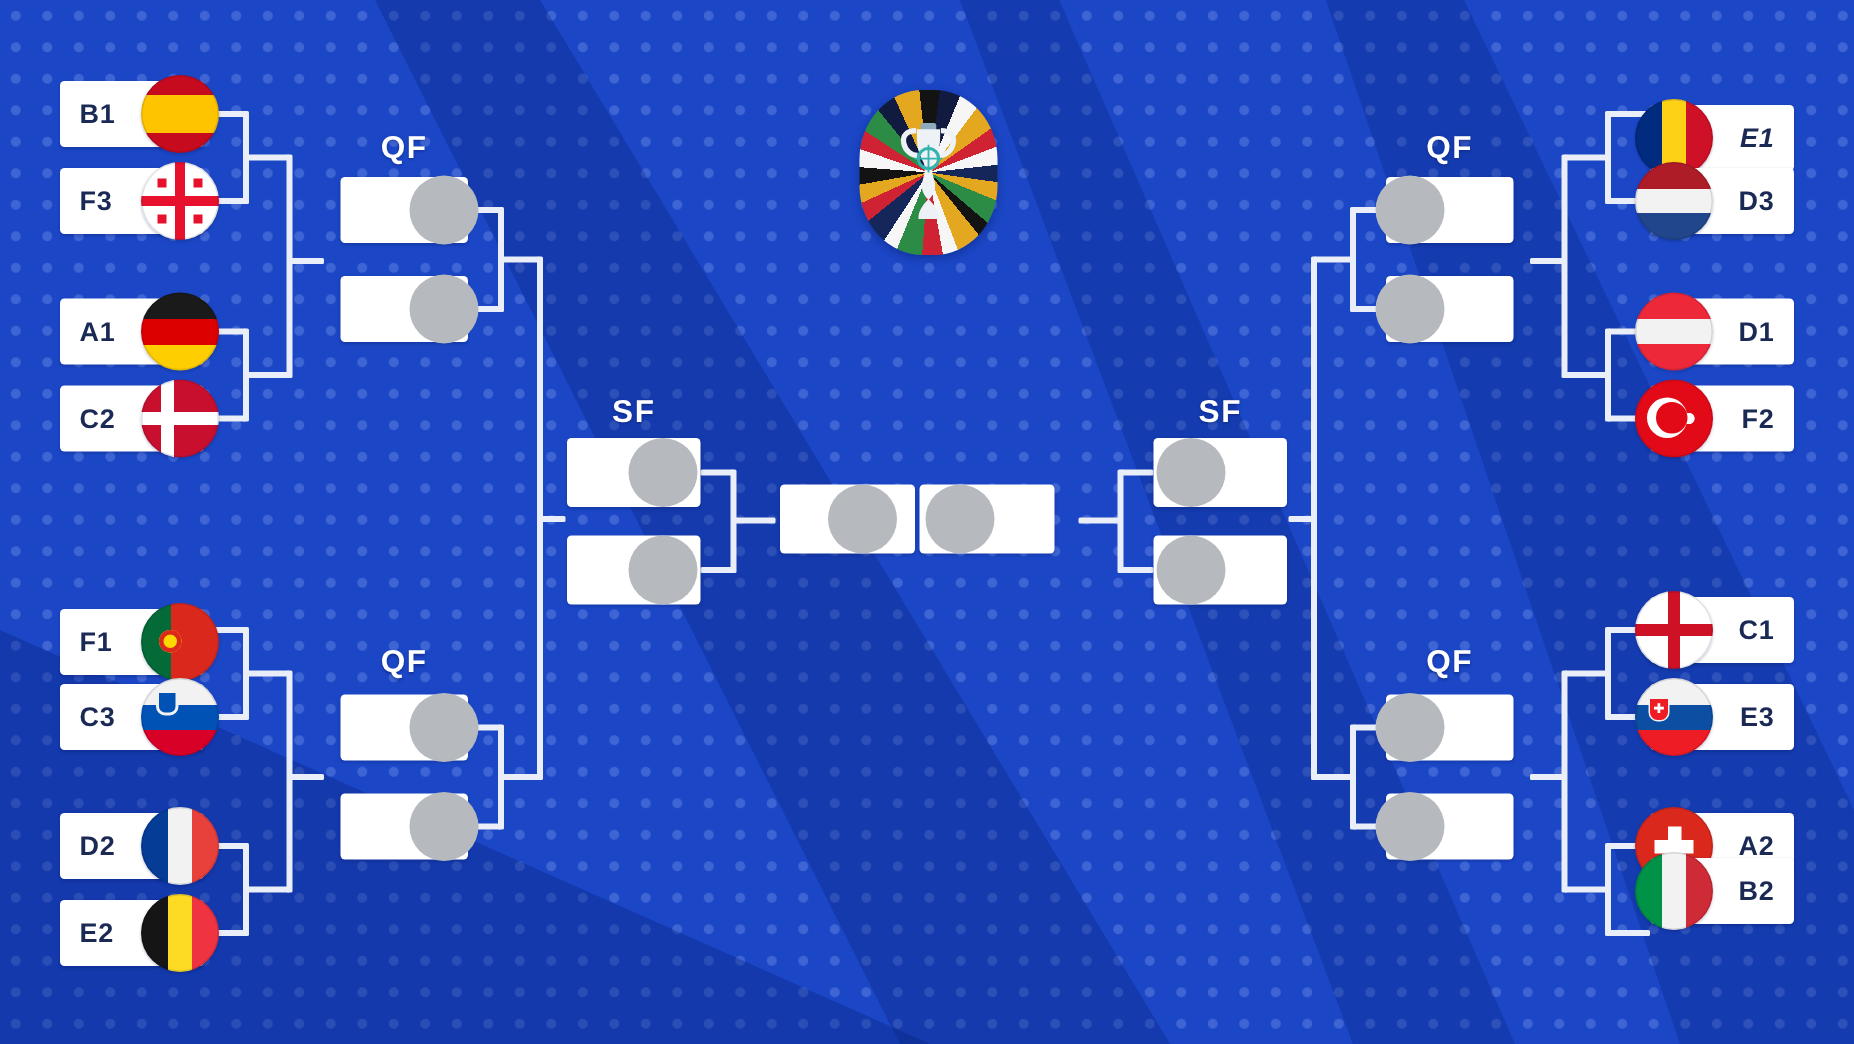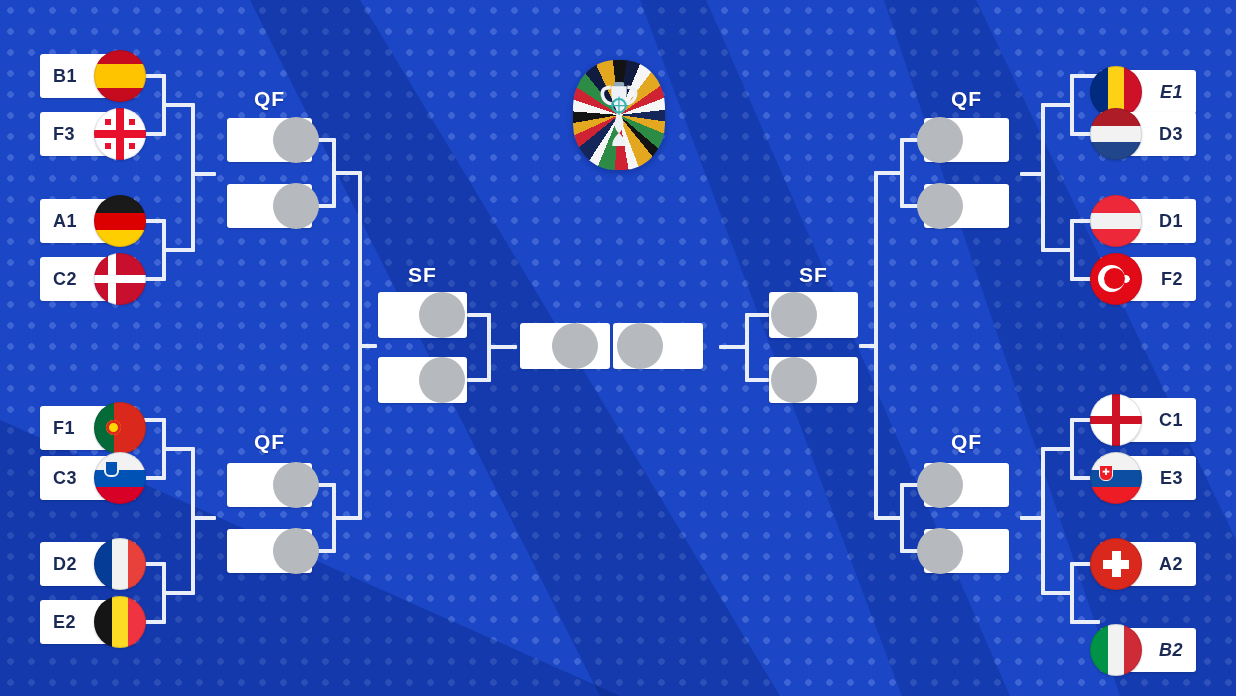--- a/index.html
+++ b/index.html
@@ -244,21 +244,21 @@
         <div class="flag england"></div>
       </div>
       <div class="team side-r" style="left: 1100px; top: 456px;">
         <span class="code">E3</span>
         <div class="flag slovakia"></div>
       </div>
       <div class="team side-r" style="left: 1100px; top: 542px;">
         <span class="code">A2</span>
         <div class="flag switzerland"></div>
       </div>
-      <div class="team side-r" style="left: 1100px; top: 628px; font-style: italic;">
+      <div class="team side-r" style="left: 1100px; top: 572px;">
         <span class="code">B2</span>
         <div class="flag italy"></div>
       </div>
       <div class="slot" style="left: 227px; top: 118px; width: 85px; height: 44px;">
         <div class="ph" style="left: 46px; top: -1px;"></div>
       </div>
       <div class="slot" style="left: 924px; top: 118px; width: 85px; height: 44px;">
         <div class="ph" style="left: -7px; top: -1px;"></div>
       </div>
       <div class="slot" style="left: 227px; top: 184px; width: 85px; height: 44px;">

